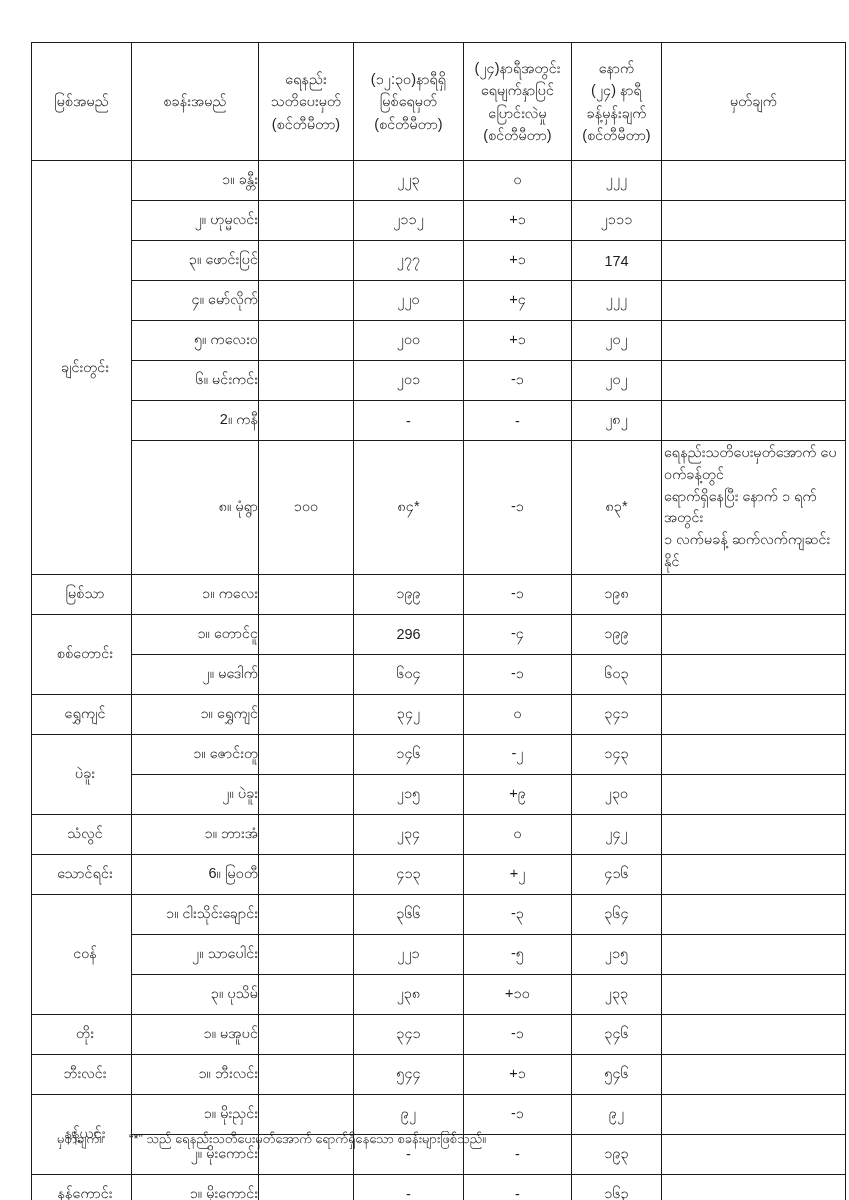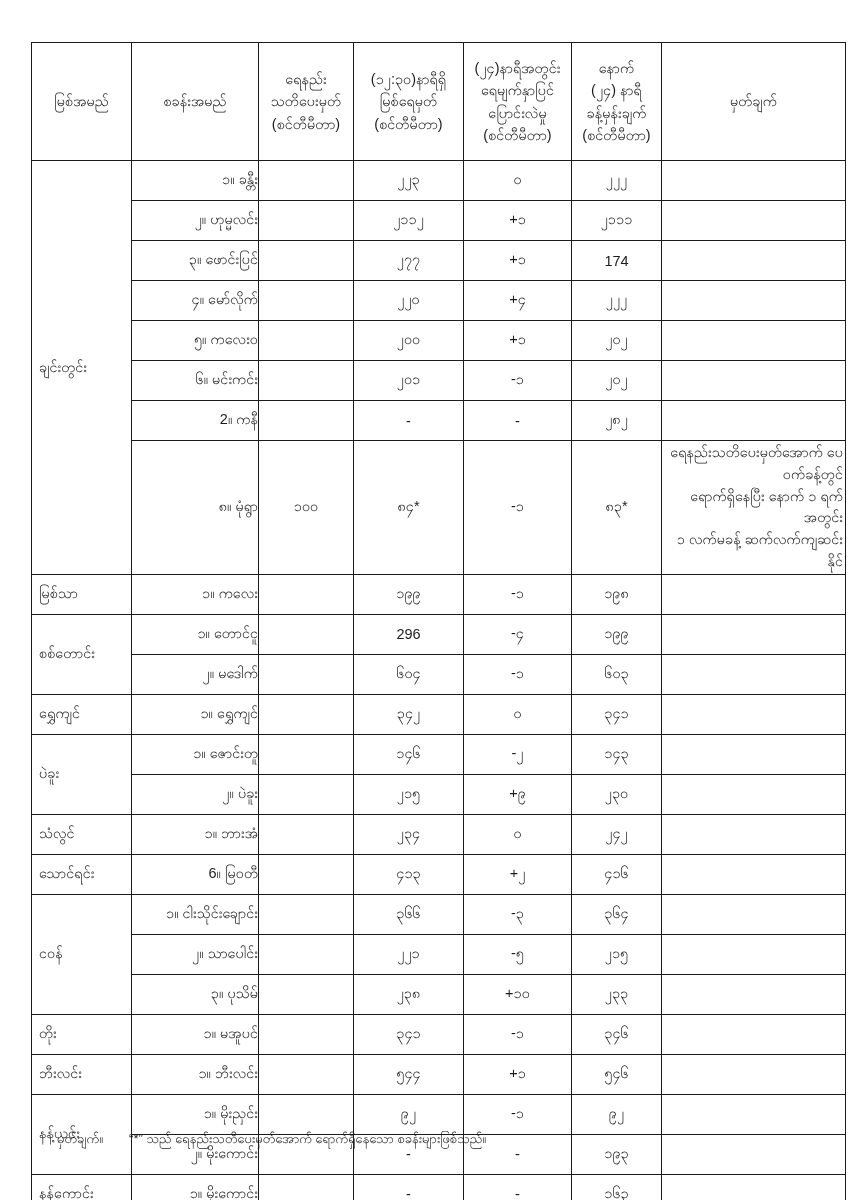--- a/index.html
+++ b/index.html
@@ -28,33 +28,33 @@
   table.report thead th {
     height: 118px;
     text-align: center;
     font-weight: normal;
     white-space: pre-line;
     line-height: 1.55;
     padding: 2px 3px;
   }
   table.report tbody td { height: 40px; }
   td.river {
-    text-align: left;
+    text-align: center;
     padding-left: 7px;
     white-space: pre-line;
     line-height: 1.45;
     margin-top: 32px;
   }
   td.station {
     text-align: right;
     padding-left: 7px;
   }
   td.num { text-align: center; }
   td.remark {
-    text-align: right;
+    text-align: left;
     font-size: 7.5px;
     line-height: 1.5;
     white-space: pre-line;
     padding: 1px 2px;
     color: #222;
   }
   .footer {
     position: absolute;
     left: 57px; top: 1130px;
     font-size: 13px;

